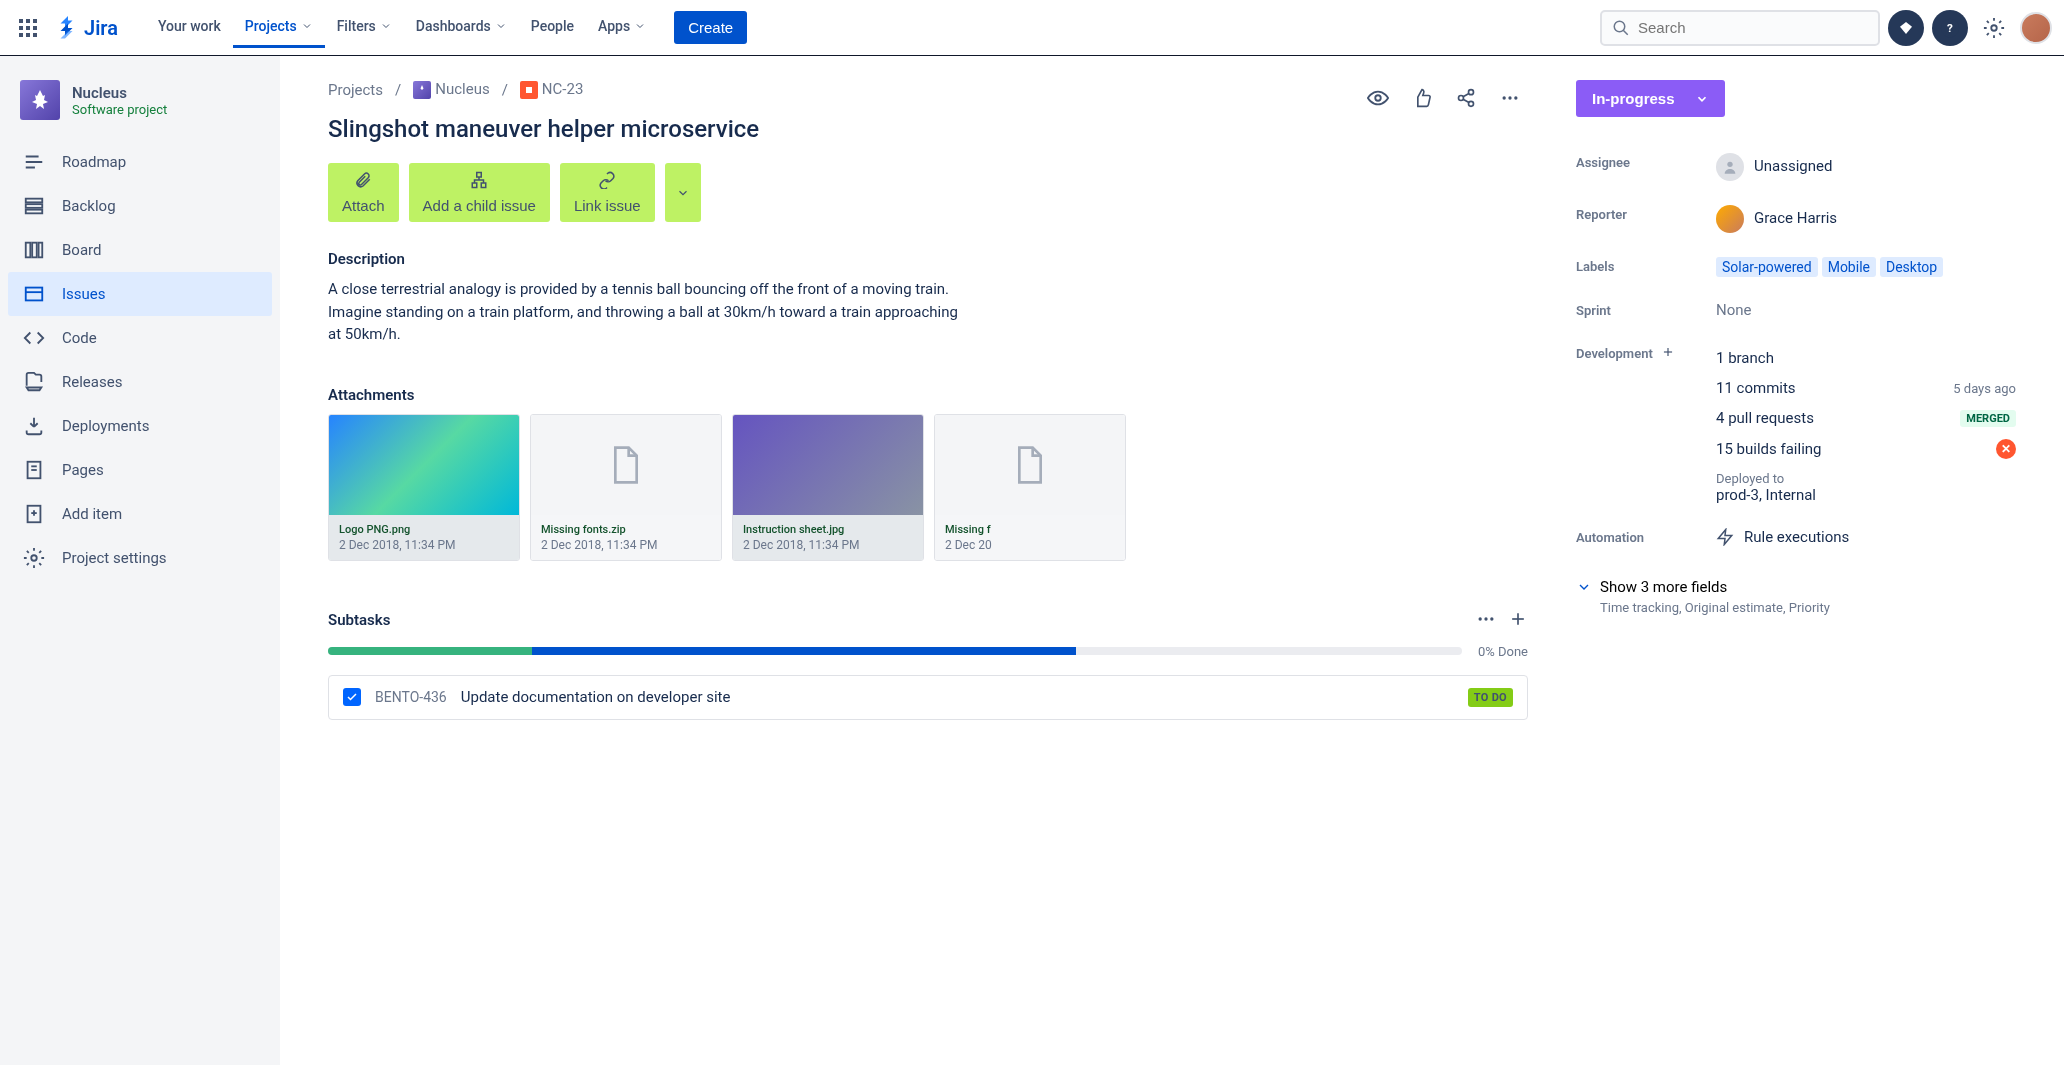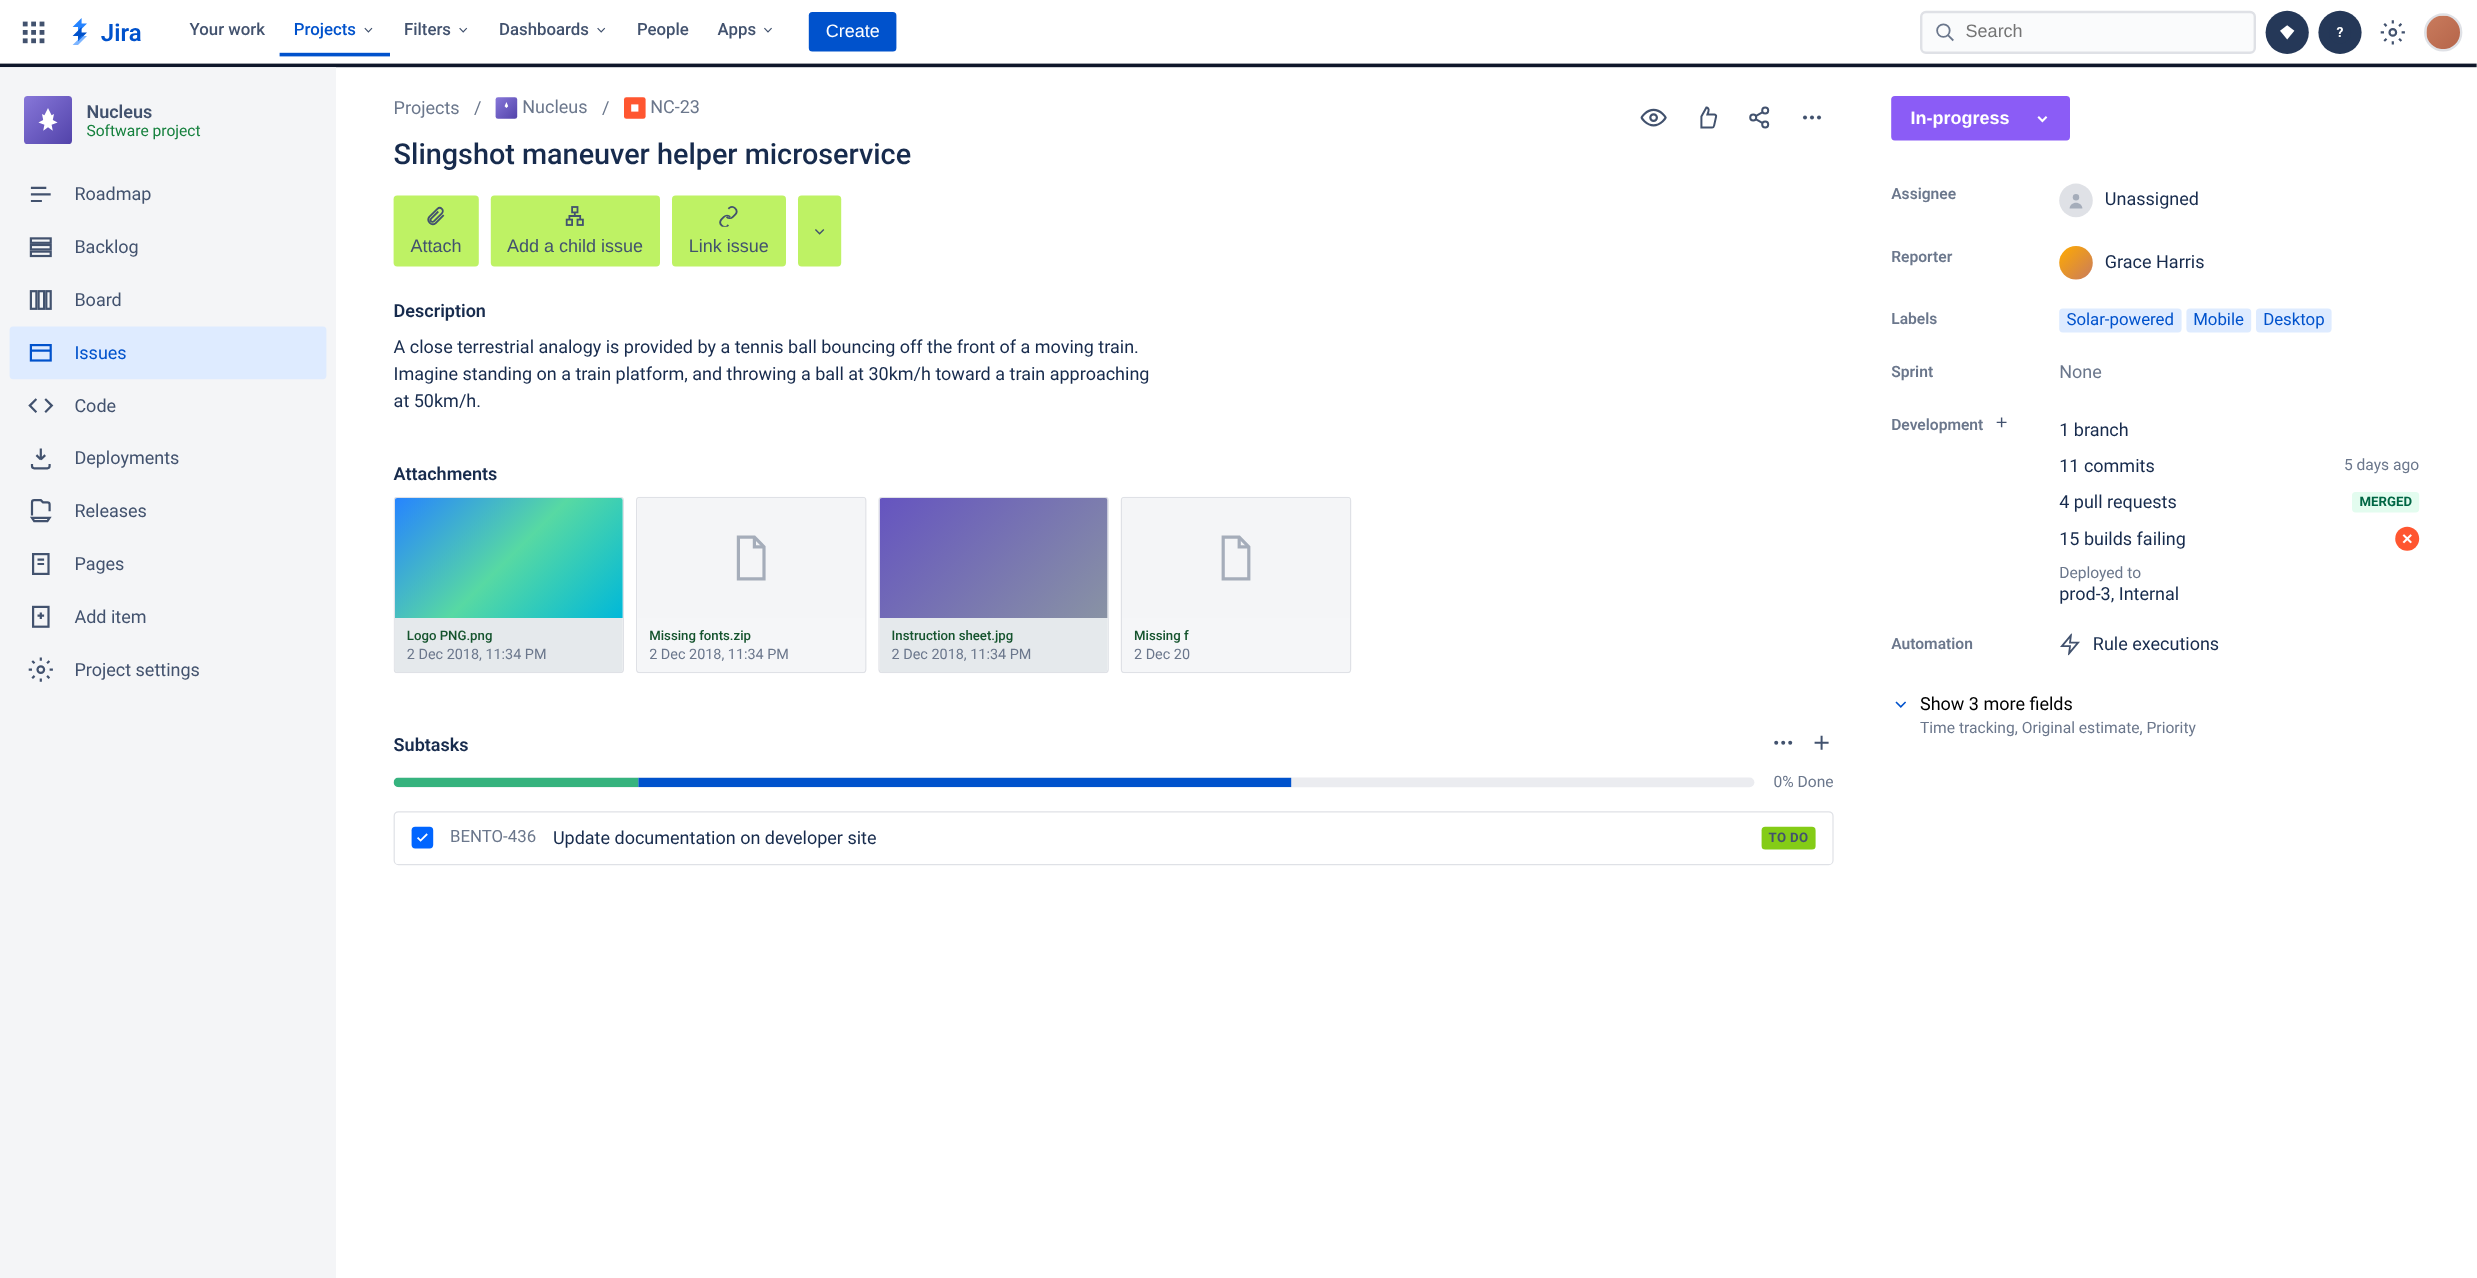--- a/index.html
+++ b/index.html
@@ -1,17 +1,17 @@
 <!DOCTYPE html>
 <html><head>
 <meta charset="utf-8">
 <style>
 * { box-sizing: border-box; margin: 0; padding: 0; }
 body { font-family: -apple-system, BlinkMacSystemFont, "Segoe UI", Roboto, sans-serif; font-size: 14px; color: #172b4d; background: #fff; }
-.topbar { display: flex; align-items: center; height: 56px; padding: 0 12px; border-bottom: 3px solid #0f172a; }
+.topbar { display: flex; align-items: center; height: 56px; padding: 0 12px; border-bottom: 1px solid #0f172a; }
 .topbar-left { display: flex; align-items: center; gap: 4px; }
 .apps-grid { width: 32px; height: 32px; display:flex; align-items:center; justify-content:center; border-radius:3px; cursor:pointer; }
 .jira-logo { display:flex; align-items:center; gap:4px; color:#0052cc; font-weight:600; font-size:20px; padding:0 8px; cursor:pointer; }
 .nav-items { display:flex; align-items:center; margin-left:16px; }
 .nav-item { padding: 0 12px; height:40px; display:flex; align-items:center; gap:4px; color:#42526e; font-weight:500; cursor:pointer; border-bottom:3px solid transparent; }
 .nav-item.active { border-bottom-color:#0052cc; color:#0052cc; }
 .chev { width:12px; height:12px; }
 .create-btn { background:#0052cc; color:#fff; border:none; padding:8px 14px; border-radius:3px; font-weight:500; font-size:15px; margin-left:12px; cursor:pointer; }
 .topbar-right { margin-left:auto; display:flex; align-items:center; gap:8px; }
 .search-box { display:flex; align-items:center; border:2px solid #dfe1e6; border-radius:5px; padding:4px 10px; width:280px; height:36px; background:#fafbfc; }
@@ -240,33 +240,33 @@
             <svg width="22" height="22" viewBox="0 0 24 24" fill="none" stroke="#42526e" stroke-width="2">
               <polyline points="16 18 22 12 16 6"></polyline>
               <polyline points="8 6 2 12 8 18"></polyline>
             </svg>
           </span>
           <span>Code</span>
         </div>
         <div class="side-item">
           <span class="sicon">
             <svg width="22" height="22" viewBox="0 0 24 24" fill="none" stroke="#42526e" stroke-width="2">
-              <path d="M12 3v10m0 0l-4-4m4 4l4-4M4 17v2a2 2 0 002 2h12a2 2 0 002-2v-2"></path>
-            </svg>
-          </span>
-          <span>Deployments</span>
-        </div>
-        <div class="side-item">
-          <span class="sicon">
-            <svg width="22" height="22" viewBox="0 0 24 24" fill="none" stroke="#42526e" stroke-width="2">
               <path d="M20 12V6a2 2 0 00-2-2h-4l-2-2H6a2 2 0 00-2 2v12"></path>
               <path d="M4 18h16l-2 3H6z"></path>
             </svg>
           </span>
           <span>Releases</span>
+        </div>
+        <div class="side-item">
+          <span class="sicon">
+            <svg width="22" height="22" viewBox="0 0 24 24" fill="none" stroke="#42526e" stroke-width="2">
+              <path d="M12 3v10m0 0l-4-4m4 4l4-4M4 17v2a2 2 0 002 2h12a2 2 0 002-2v-2"></path>
+            </svg>
+          </span>
+          <span>Deployments</span>
         </div>
         <div class="side-item">
           <span class="sicon">
             <svg width="22" height="22" viewBox="0 0 24 24" fill="none" stroke="#42526e" stroke-width="2">
               <rect x="5" y="3" width="14" height="18"></rect>
               <line x1="9" y1="8" x2="15" y2="8"></line>
               <line x1="9" y1="12" x2="15" y2="12"></line>
             </svg>
           </span>
           <span>Pages</span>

